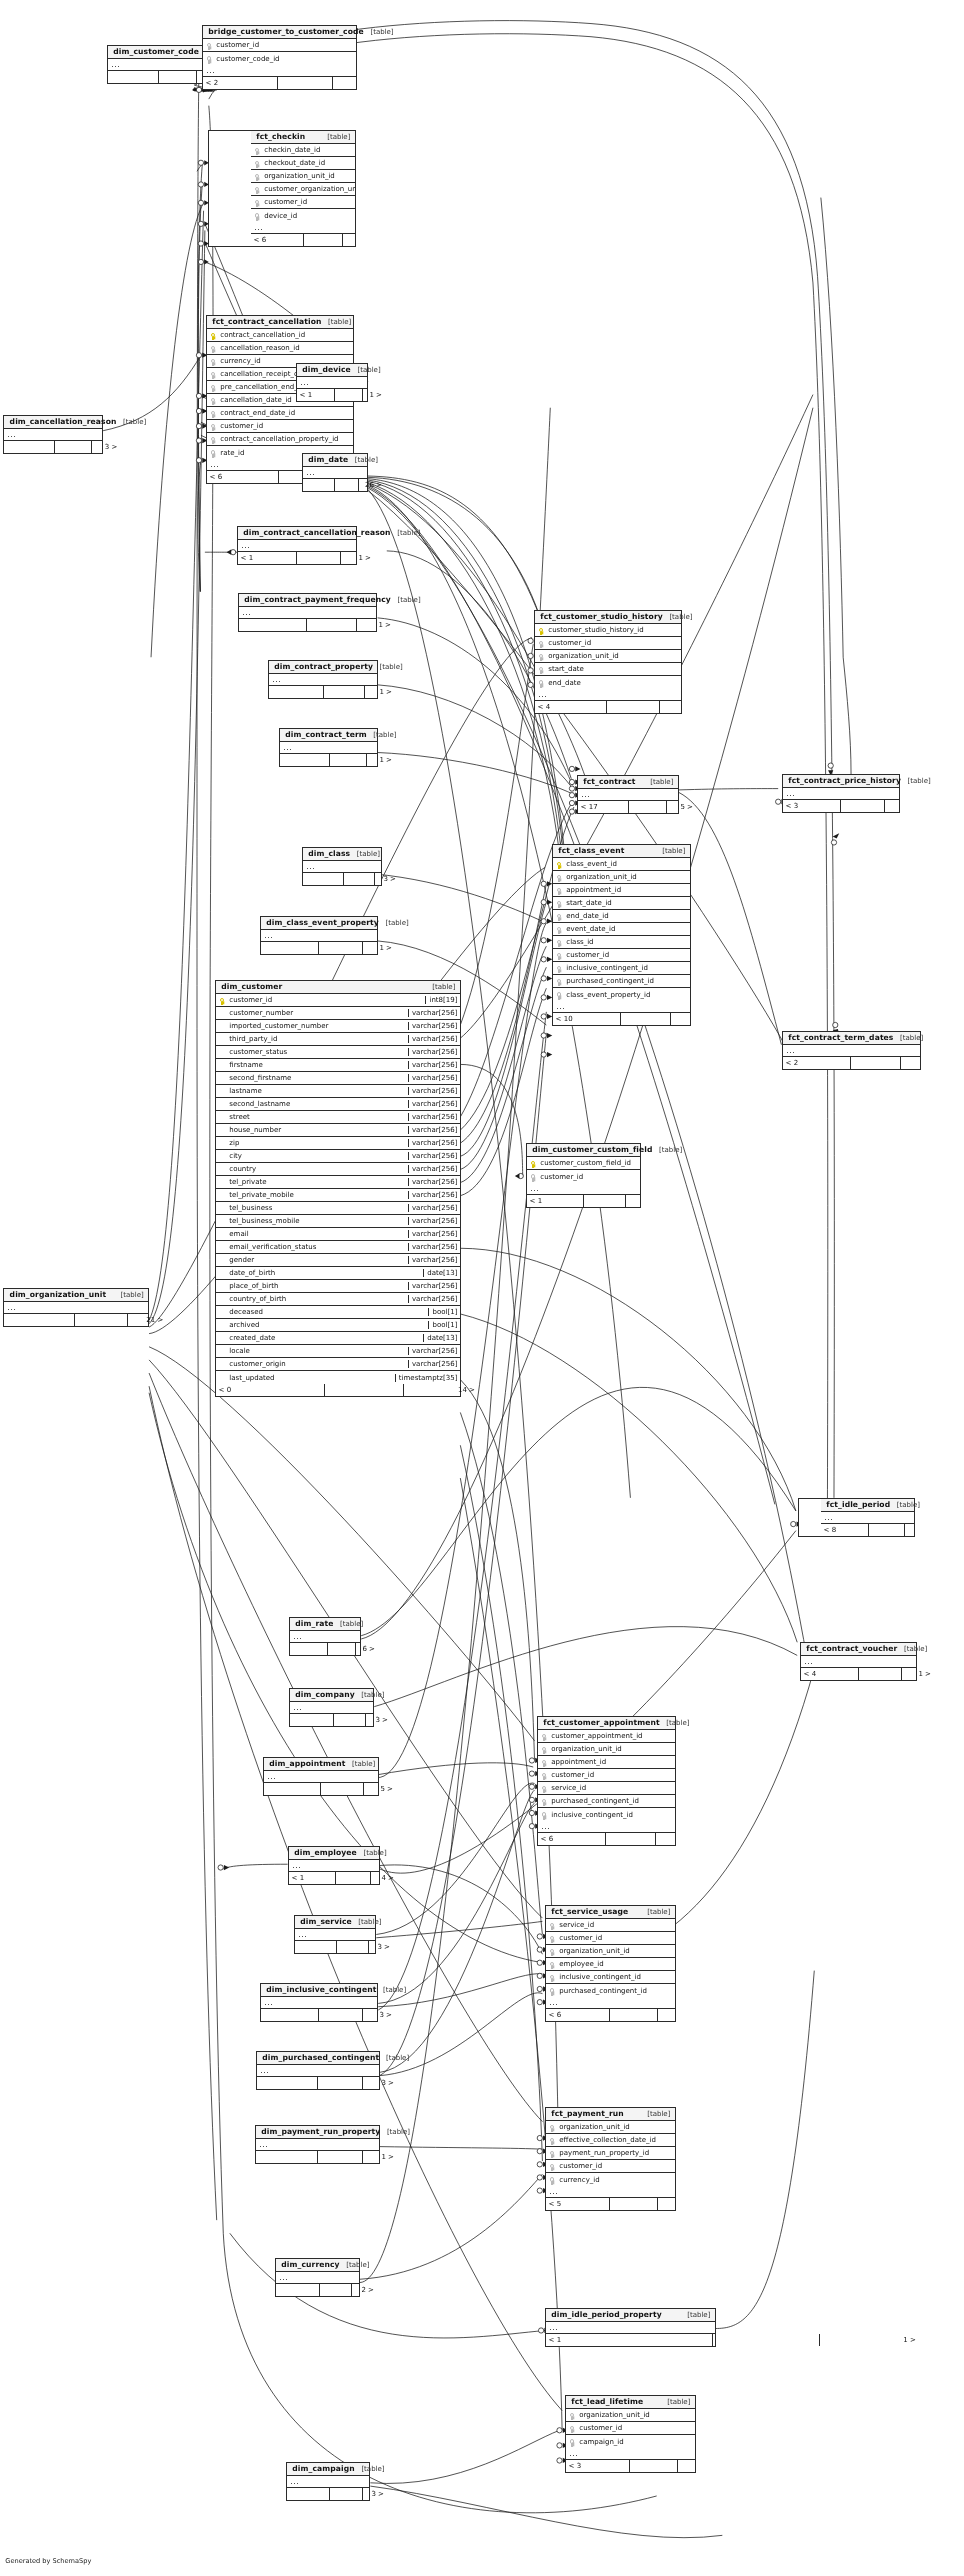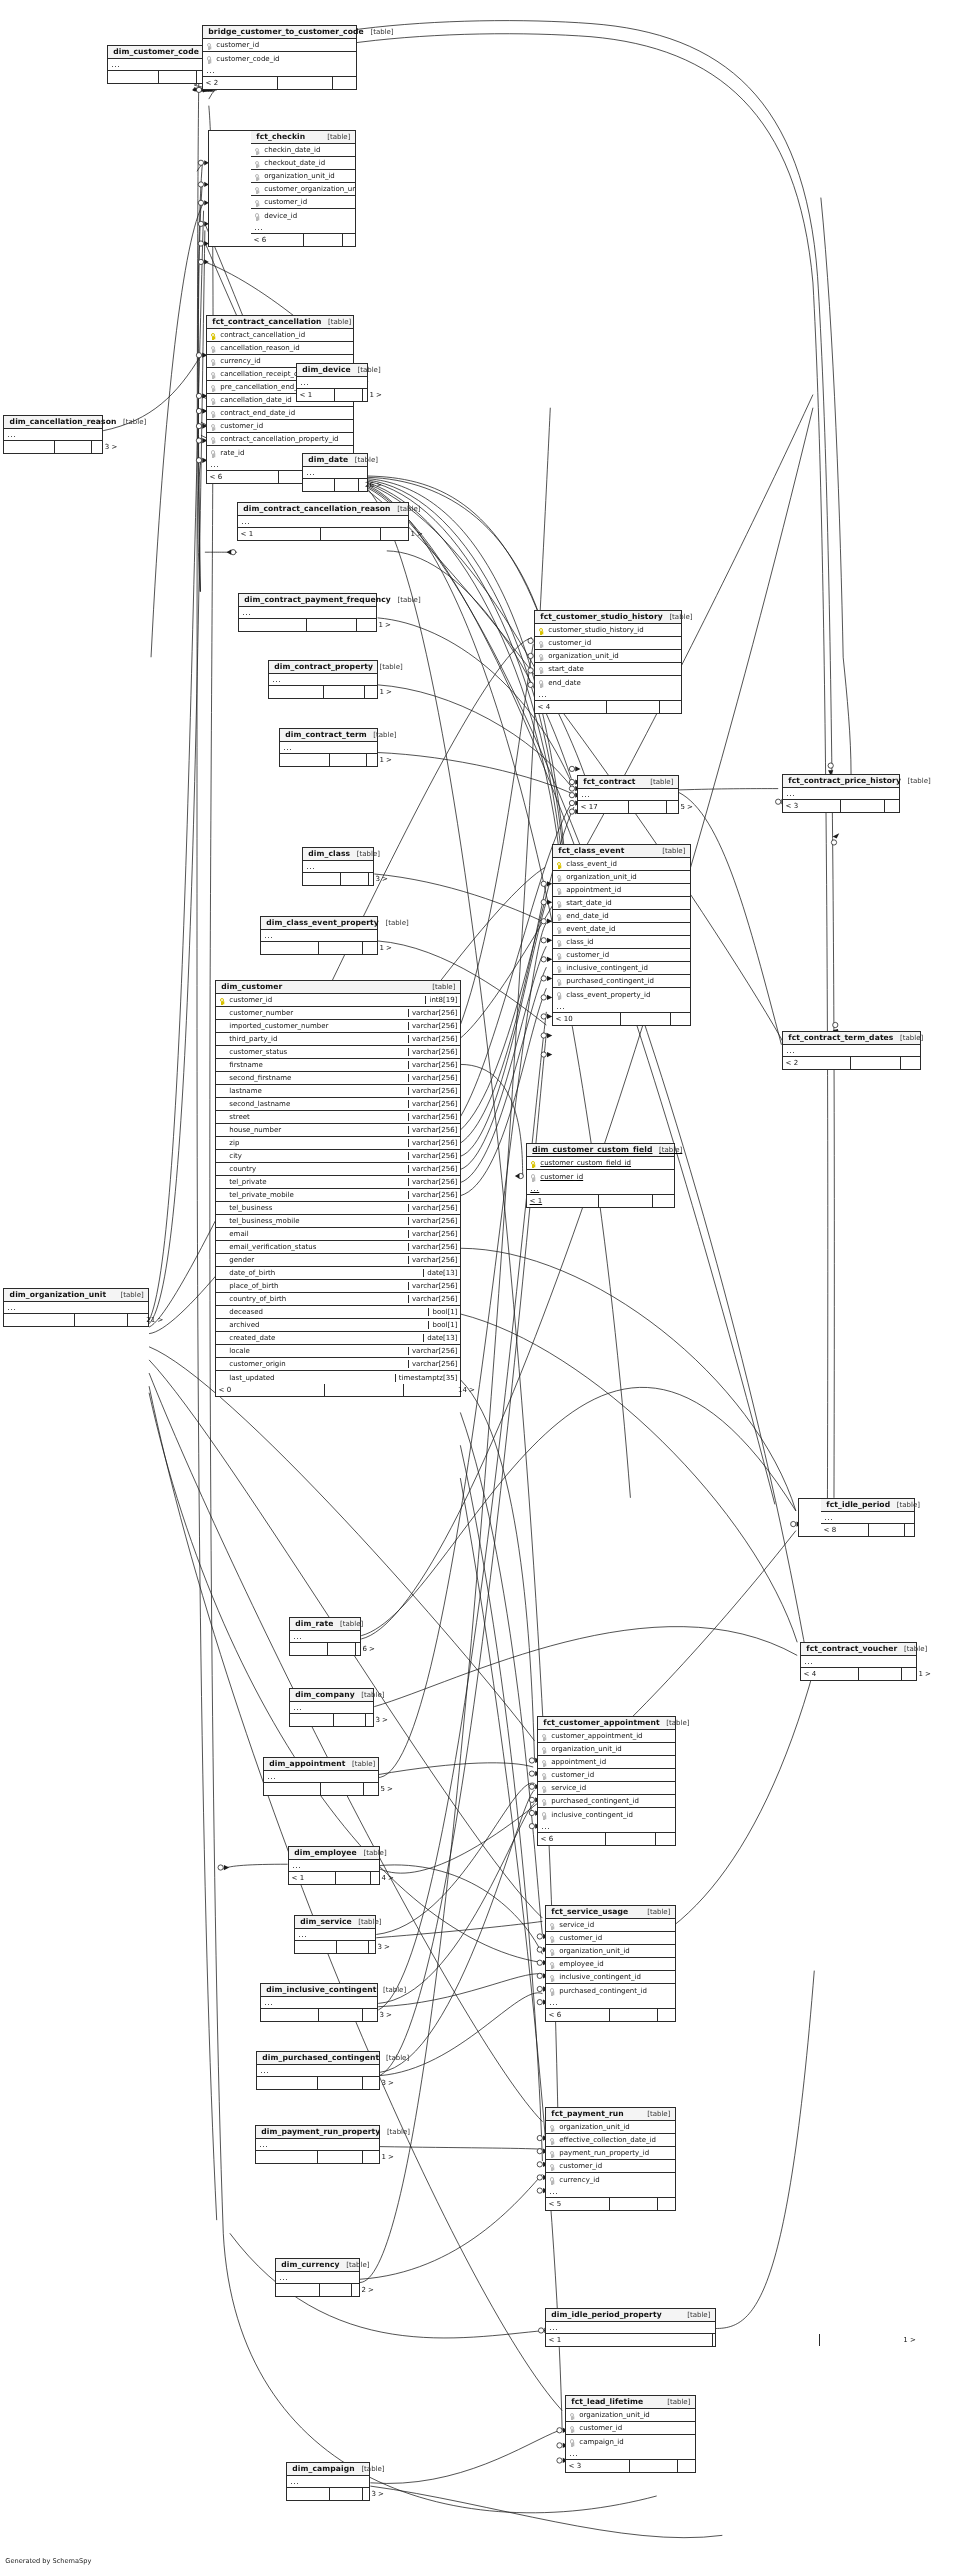--- a/index.html
+++ b/index.html
@@ -486,21 +486,21 @@
         <span class="tname">dim_date</span>
         <span class="ttag">[table]</span>
       </div>
       <div class="ellipsis">...</div>
       <div class="foot">
         <div class="fc l" style="flex: 0 0 40%;"></div>
         <div class="fc l" style="flex: 0 0 28%;"></div>
         <div class="fc r" style="flex: 0 0 32%;">26 &gt;</div>
       </div>
     </div>
-    <div class="tbl collapsed" style="left: 237px; top: 502px; width: 172px;">
+    <div class="tbl collapsed" style="left: 237px; top: 526px; width: 120px;">
       <div class="hdr">
         <span class="tname">dim_contract_cancellation_reason</span>
         <span class="ttag">[table]</span>
       </div>
       <div class="ellipsis">...</div>
       <div class="foot">
         <div class="fc l" style="flex: 0 0 45%;">&lt; 1</div>
         <div class="fc l" style="flex: 0 0 32%;"></div>
         <div class="fc r" style="flex: 0 0 23%;">1 &gt;</div>
       </div>
@@ -592,21 +592,21 @@
         <span class="tname">fct_contract_price_history</span>
         <span class="ttag">[table]</span>
       </div>
       <div class="ellipsis">...</div>
       <div class="foot">
         <div class="fc l" style="flex: 0 0 45%;">&lt; 3</div>
         <div class="fc l" style="flex: 0 0 32%;"></div>
         <div class="fc r" style="flex: 0 0 23%;"></div>
       </div>
     </div>
-    <div class="tbl collapsed" style="left: 302px; top: 847px; width: 72px;">
+    <div class="tbl collapsed" style="left: 302px; top: 847px; width: 80px;">
       <div class="hdr">
         <span class="tname">dim_class</span>
         <span class="ttag">[table]</span>
       </div>
       <div class="ellipsis">...</div>
       <div class="foot">
         <div class="fc l" style="flex: 0 0 45%;"></div>
         <div class="fc l" style="flex: 0 0 32%;"></div>
         <div class="fc r" style="flex: 0 0 23%;">3 &gt;</div>
       </div>
@@ -849,21 +849,21 @@
           <span class="cname">last_updated</span>
           <span class="ctype">timestamptz[35]</span>
         </div>
       </div>
       <div class="foot">
         <div class="fc l" style="flex: 0 0 42%;">&lt; 0</div>
         <div class="fc l" style="flex: 0 0 30%;"></div>
         <div class="fc r" style="flex: 0 0 28%;">14 &gt;</div>
       </div>
     </div>
-    <div class="tbl" style="left: 526px; top: 1143px; width: 149px; text-decoration: underline;">
+    <div class="tbl" style="left: 526px; top: 1143px; width: 115px;">
       <div class="hdr">
         <span class="tname">dim_customer_custom_field</span>
         <span class="ttag">[table]</span>
       </div>
       <div class="rows">
         <div class="row">
           <span class="keycell"><span class="kicon pk"></span></span>
           <span class="cname">customer_custom_field_id</span>
         </div>
         <div class="row">

